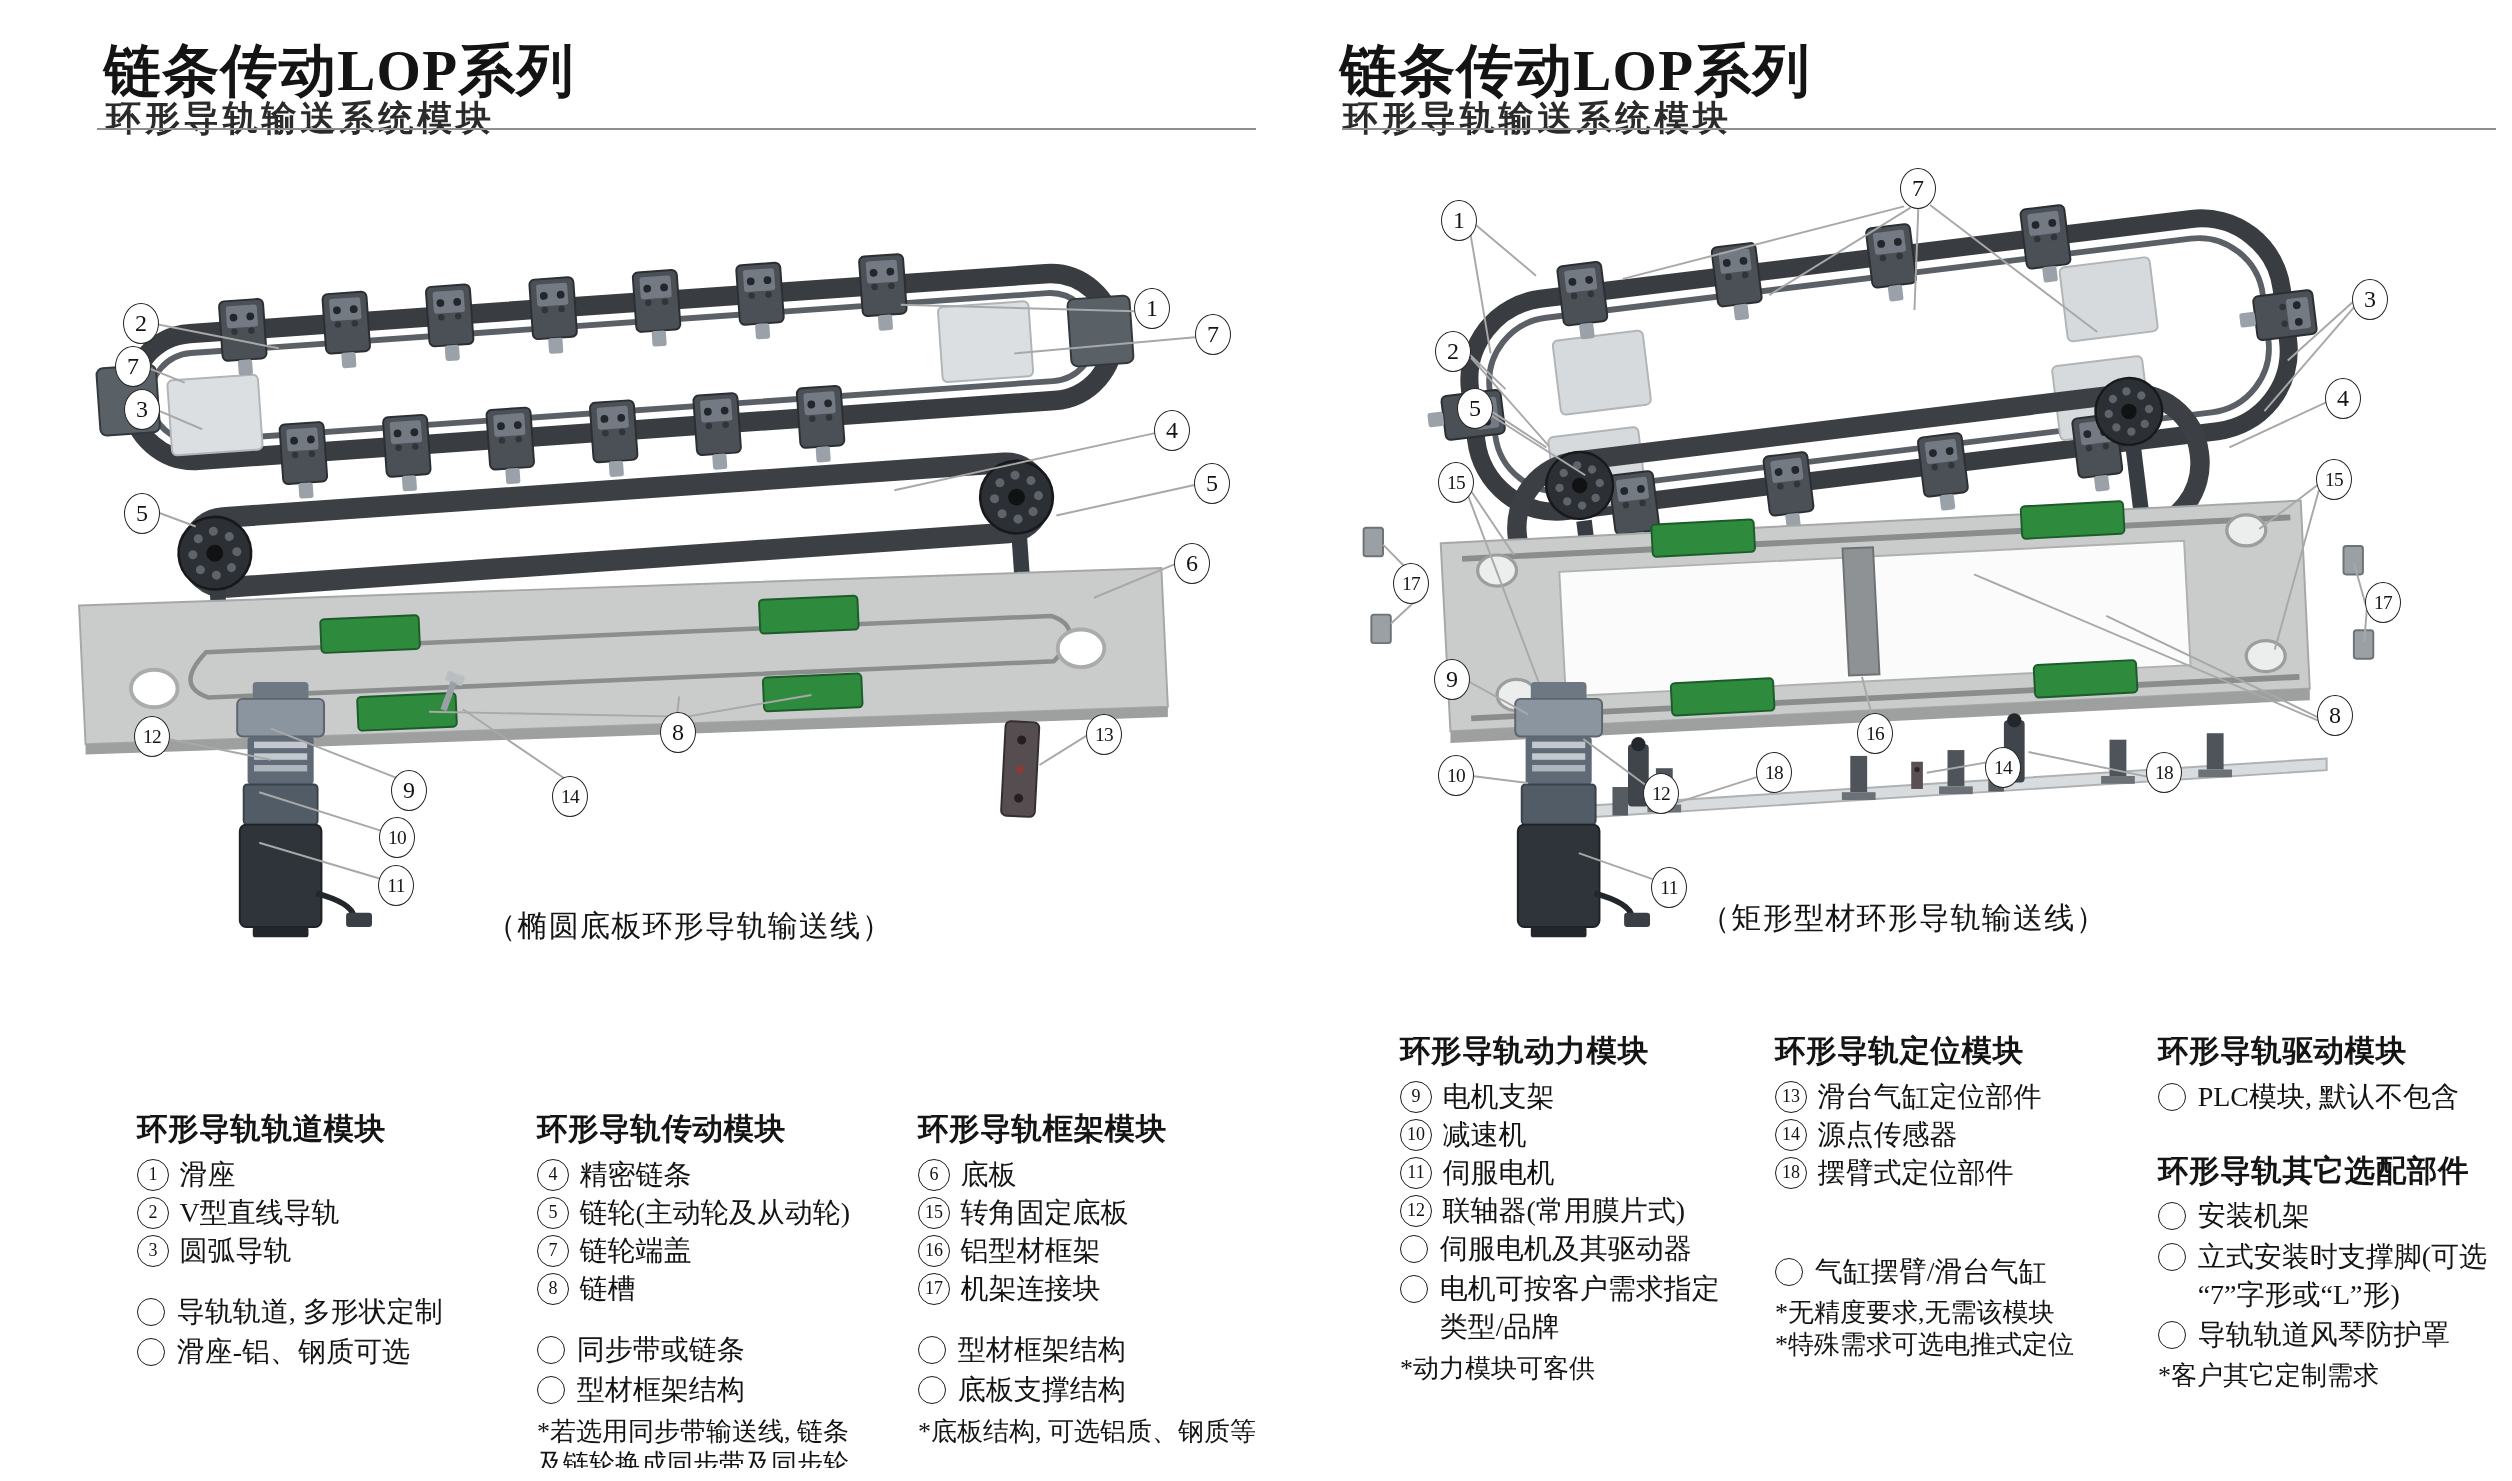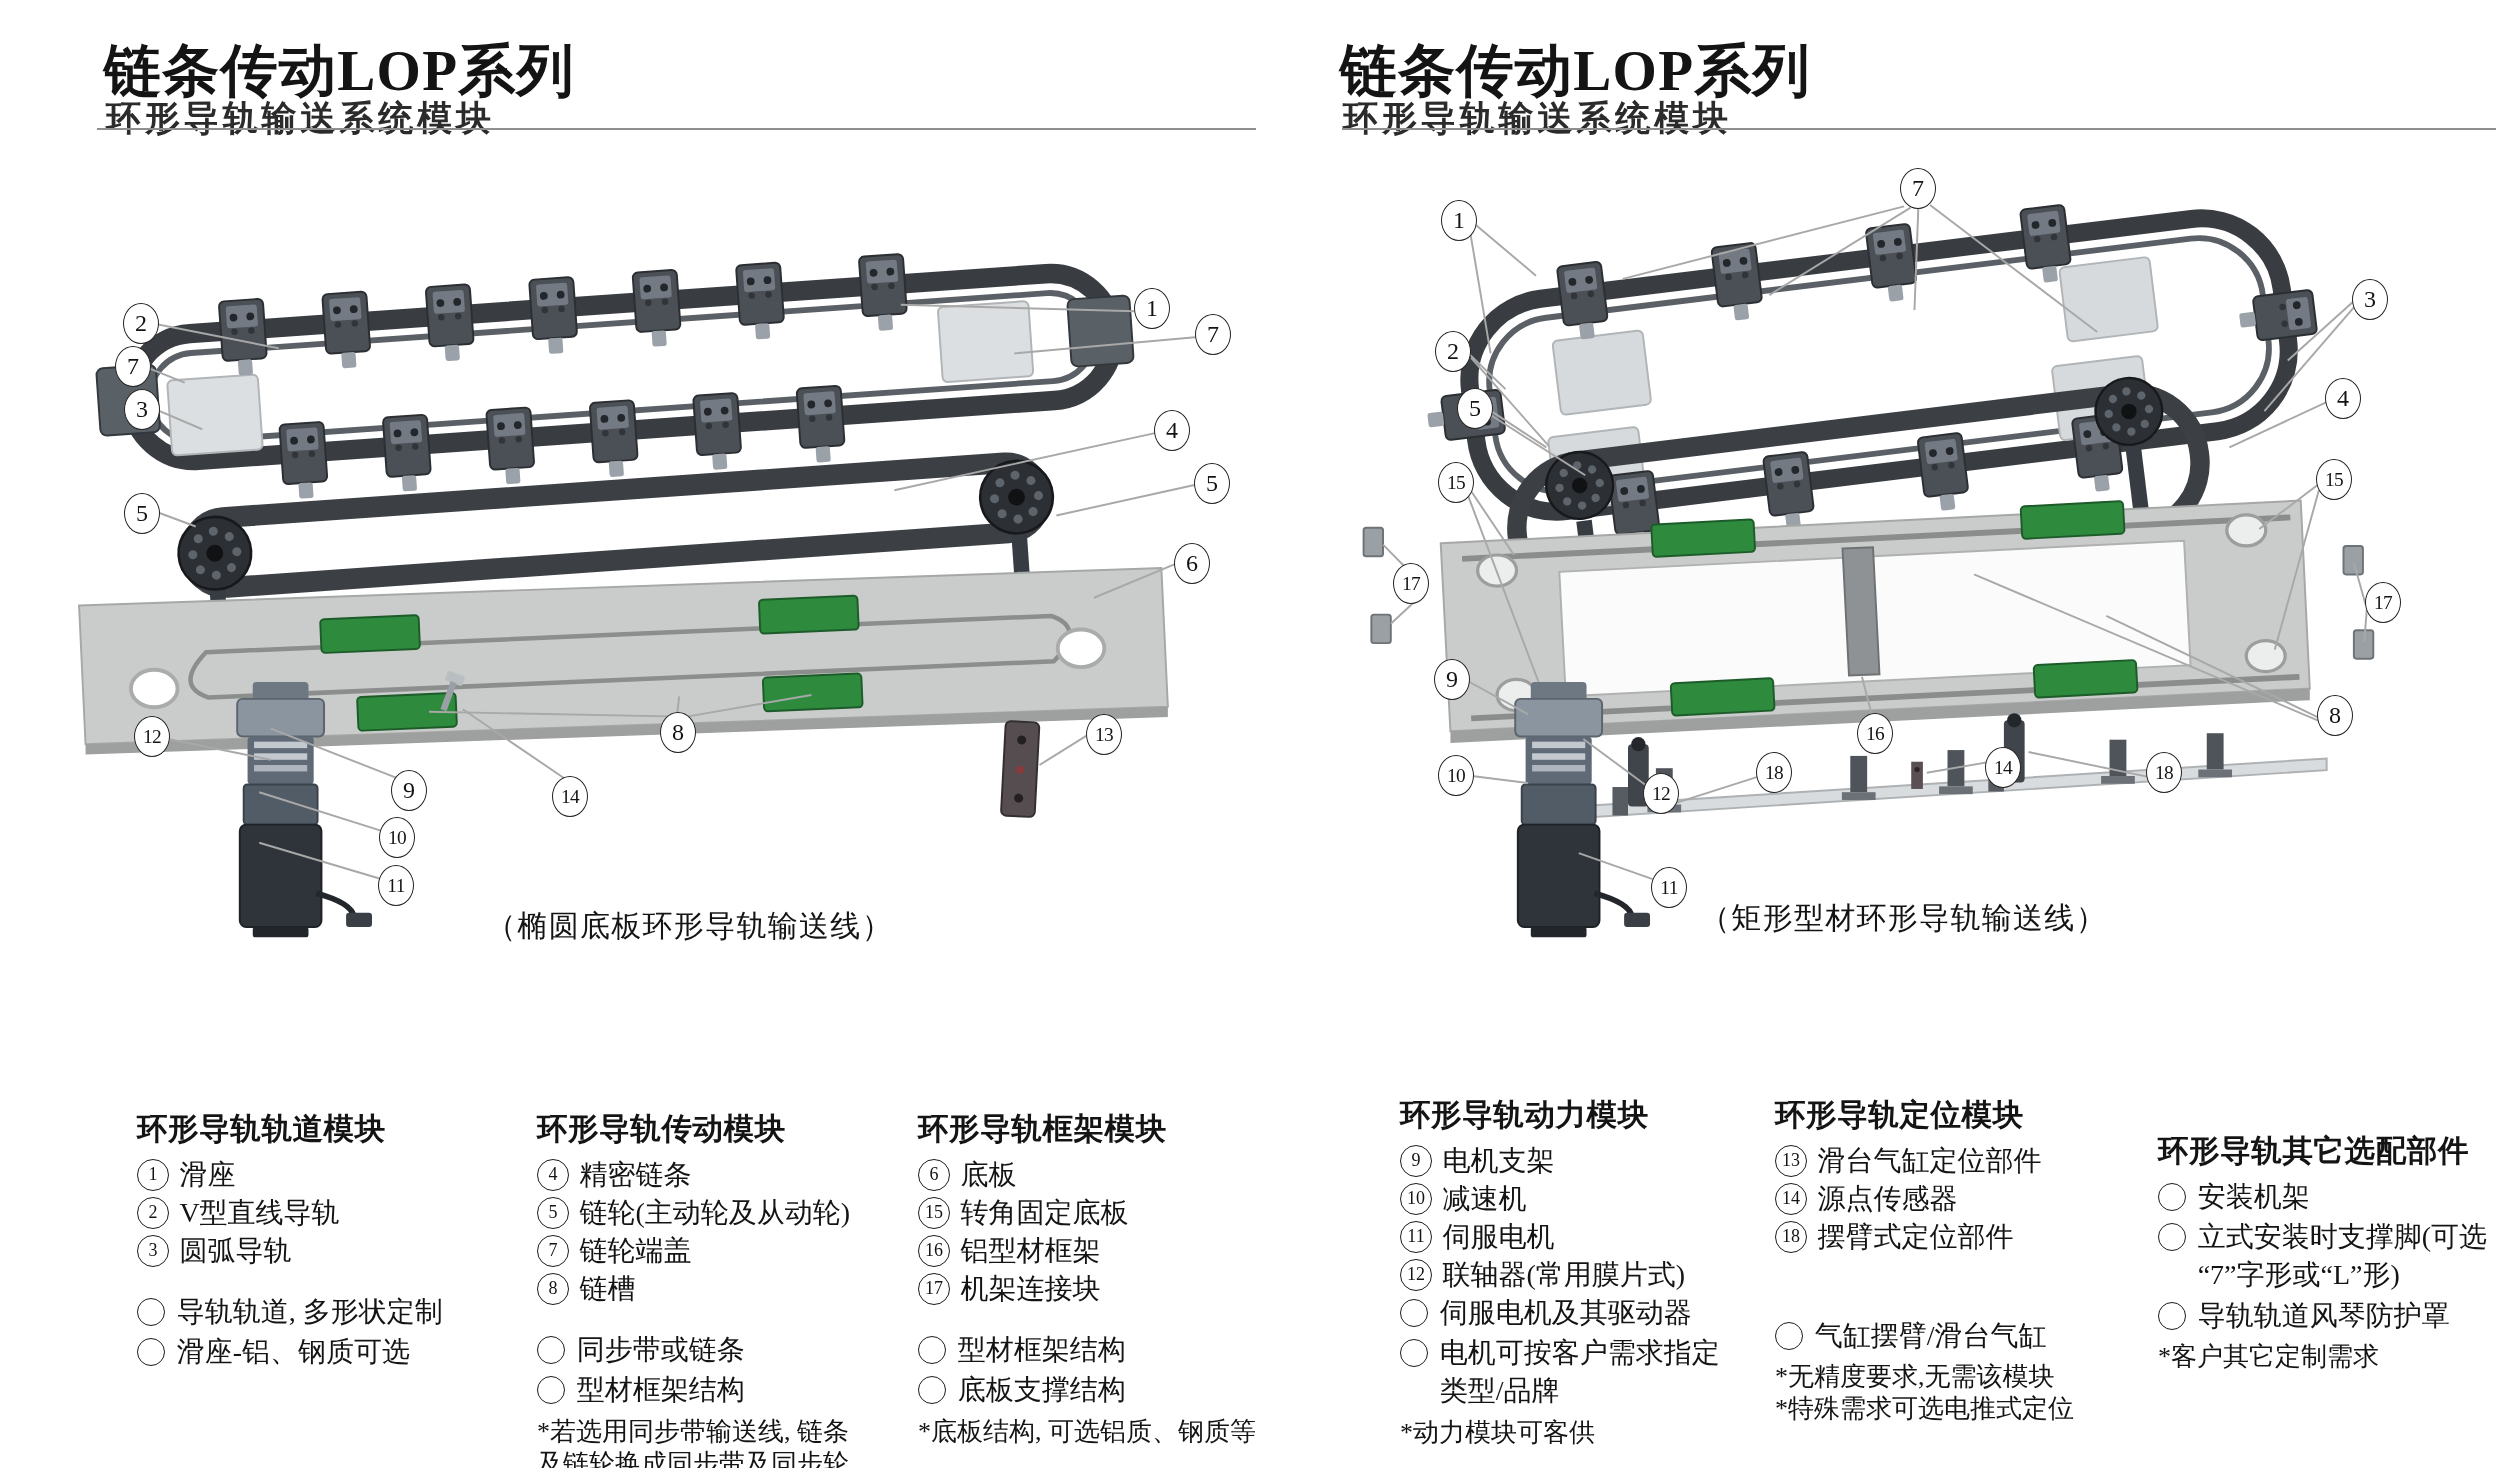--- a/index.html
+++ b/index.html
@@ -24,21 +24,21 @@
   .callout{position:absolute;width:34px;height:39px;border:1.9px solid #222;border-radius:50%;
            background:#fff;display:flex;align-items:center;justify-content:center;
            font-size:24px;z-index:5}
   .callout.two{font-size:19.4px;letter-spacing:-0.6px}
 
   .caption{position:absolute;top:906px;left:239px;width:901px;text-align:center;
            font-size:30px;letter-spacing:1.3px;white-space:nowrap}
   [data-side="right"] .caption{top:898px;left:197px}
 
   .cols{position:absolute;top:1110px;left:0;width:1256px;height:372px}
-  [data-side="right"] .cols{top:1096px}
+  [data-side="right"] .cols{top:1032px}
   .col{position:absolute;top:0}
   [data-side="left"] .col1{left:137px;width:392px}
   [data-side="left"] .col2{left:537px;width:389px}
   [data-side="left"] .col3{left:918px;width:338px}
   [data-side="right"] .col1{left:144px;width:376px}
   [data-side="right"] .col2{left:519px;width:373px}
   [data-side="right"] .col3{left:902px;width:354px}
 
   .col-header{font-size:30.5px;font-weight:700;line-height:39px;margin-bottom:6.5px;letter-spacing:0.6px;white-space:nowrap}
   .li{font-size:28px;line-height:38px;white-space:pre-line;display:flex;align-items:flex-start}
@@ -442,20 +442,24 @@
         </div>
         <div style="margin-top: 61px;">
           <div class="li ring"><span class="ring"></span><span class="txt">气缸摆臂/滑台气缸</span></div>
         </div>
         <div style="margin-top: 6.5px;">
           <div class="li star"><span class="txt">*无精度要求,无需该模块</span></div>
           <div class="li star"><span class="txt">*特殊需求可选电推式定位</span></div>
         </div>
       </div>
       <div class="col col3">
+        <div style="margin-top: 0px;">
+          <div class="col-header">环形导轨驱动模块</div>
+          <div class="li ring"><span class="ring"></span><span class="txt">PLC模块, 默认不包含</span></div>
+        </div>
         <div style="margin-top: 36px;">
           <div class="col-header">环形导轨其它选配部件</div>
           <div class="li ring"><span class="ring"></span><span class="txt">安装机架</span></div>
           <div class="li ring"><span class="ring"></span><span class="txt">立式安装时支撑脚(可选
 “7”字形或“L”形)</span></div>
           <div class="li ring"><span class="ring"></span><span class="txt">导轨轨道风琴防护罩</span></div>
         </div>
         <div style="margin-top: 6px;">
           <div class="li star"><span class="txt">*客户其它定制需求</span></div>
         </div>

